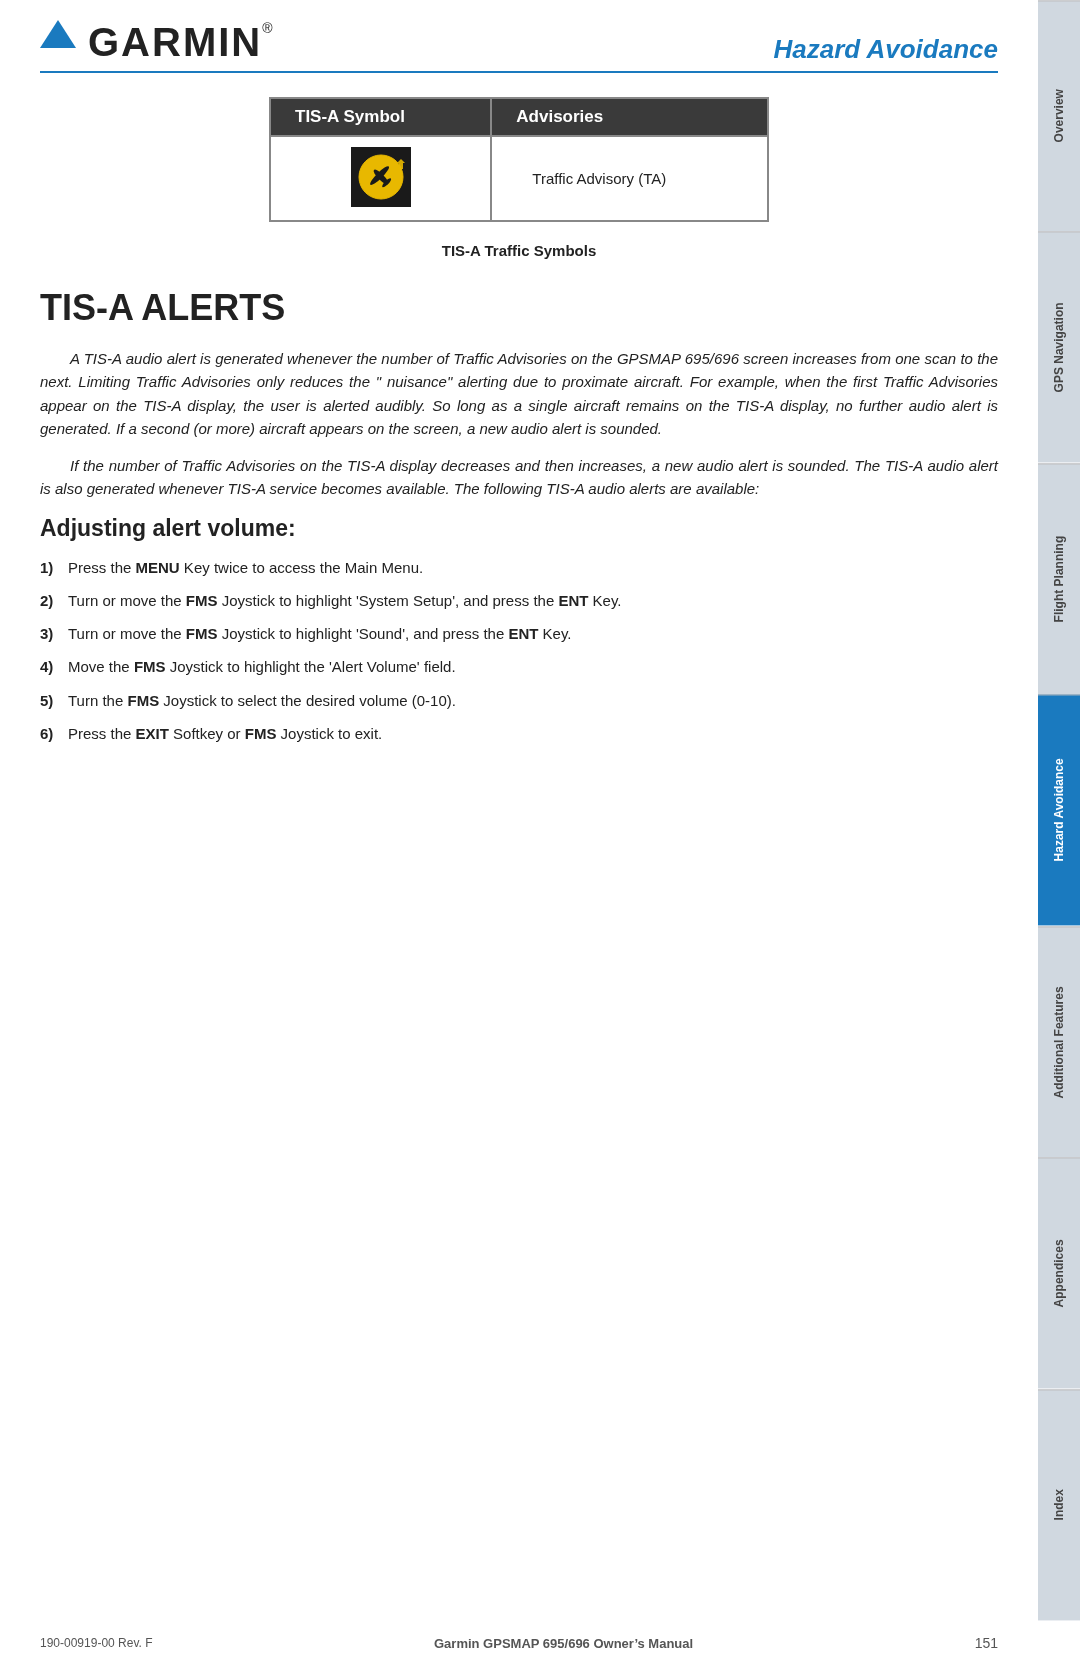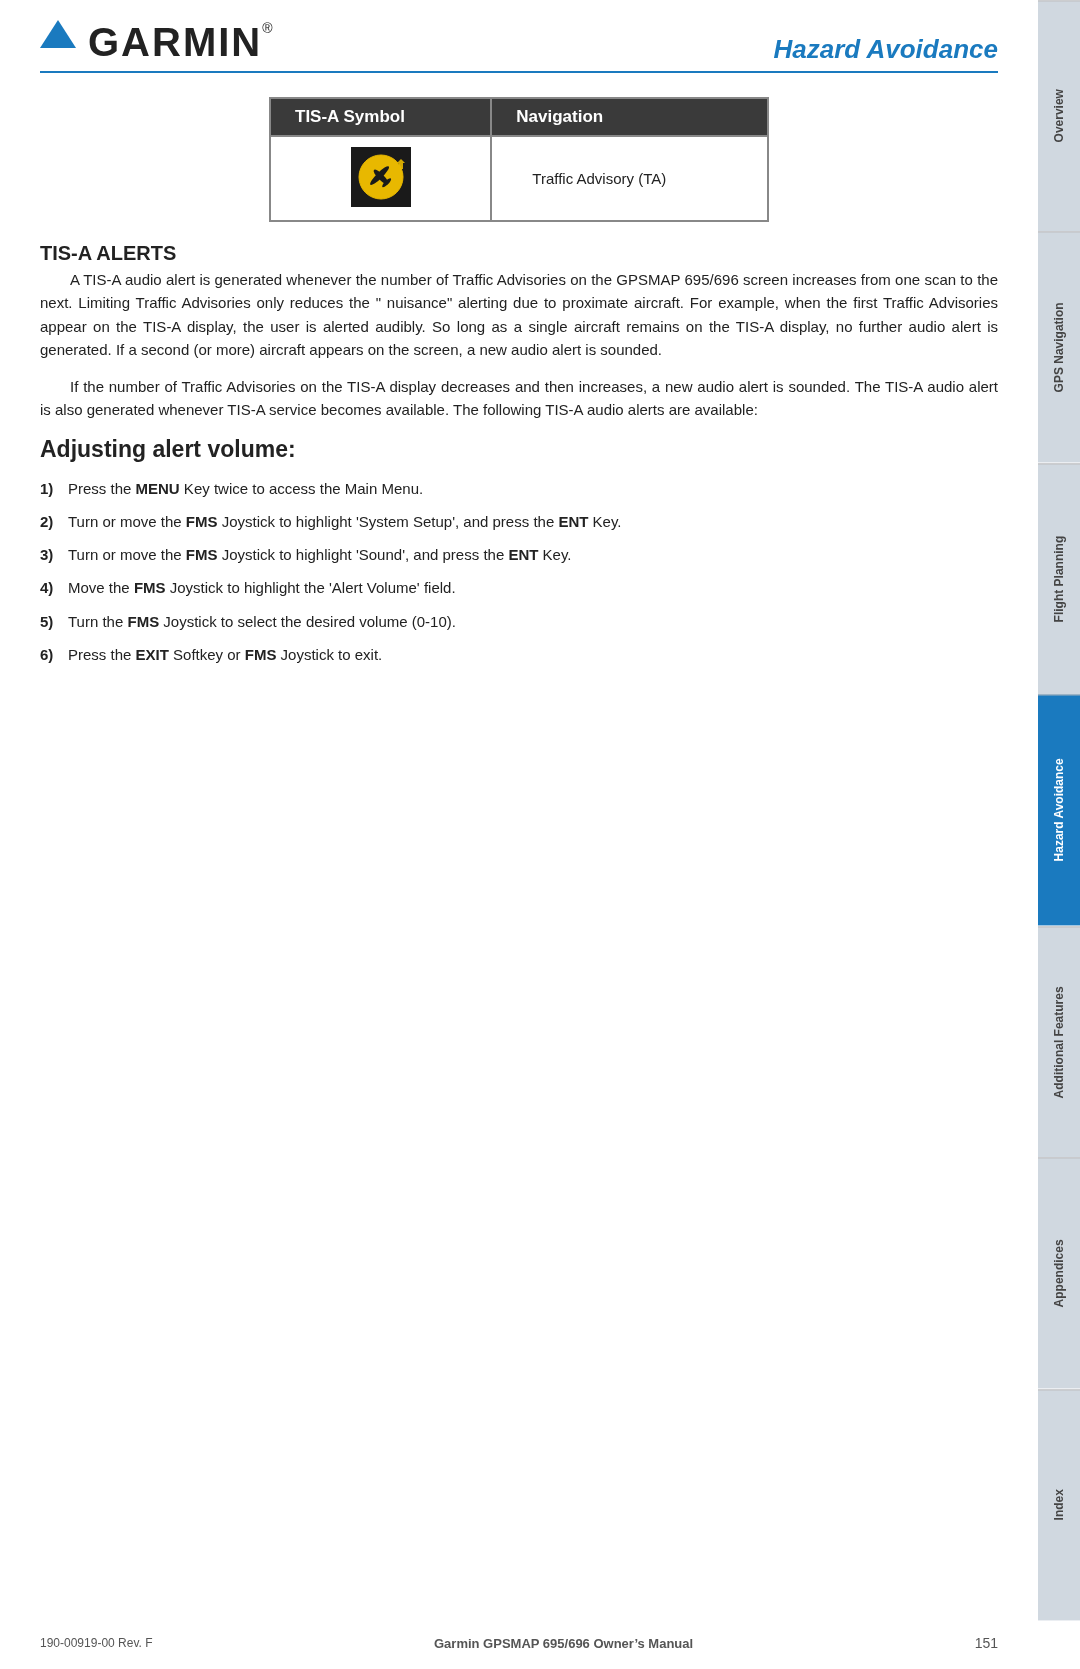--- a/index.html
+++ b/index.html
@@ -133,33 +133,34 @@
 
     .table-caption {
       text-align: center;
       font-weight: bold;
       font-size: 15px;
       margin-bottom: 28px;
     }
 
     
     .section-heading {
-      font-size: 20px;
+      font-size: 36px;
       font-weight: 900;
       color: #222;
-      margin-bottom: 3px;
+      margin-bottom: 18px;
       font-family: Arial Black, Arial, sans-serif;
     }
 
     
     .body-text {
       font-size: 15px;
       line-height: 1.55;
       margin-bottom: 14px;
       text-align: justify;
+      font-style: italic;
     }
 
     .body-text.indent {
       text-indent: 2em;
     }
 
     
     .bullet-list {
       list-style: none;
       margin: 14px 0 14px 20px;
@@ -275,21 +276,21 @@
       <span class="garmin-text">GARMIN</span>
         <span class="garmin-reg">®</span>
     </div>
     <div class="page-title">Hazard Avoidance</div>
   </div>
 
   <table class="symbol-table">
     <thead>
       <tr>
         <th>TIS-A Symbol</th>
-        <th>Navigation</th>
+        <th>Advisories</th>
       </tr>
     </thead>
     <tbody>
       <tr>
         <td>
           
           <svg width="60" height="60" viewBox="0 0 60 60">
             <rect width="60" height="60" fill="#1a1a1a"></rect>
 
             <circle cx="30" cy="30" r="22" fill="#e8b800" stroke="#e8b800" stroke-width="1"></circle>
@@ -304,20 +305,21 @@
             </g>
 
             <polygon points="46,16 50,12 54,16 52,16 52,22 48,22 48,16" fill="#e8b800" opacity="0.9"></polygon>
           </svg>
         </td>
         <td>Traffic Advisory (TA)</td>
       </tr>
     </tbody>
   </table>
 
+  <div class="table-caption">TIS-A Traffic Symbols</div>
 
   <div class="section-heading">TIS-A ALERTS</div>
 
   <p class="body-text indent">A TIS-A audio alert is generated whenever the number of Traffic Advisories on the GPSMAP 695/696 screen increases from one scan to the next.  Limiting Traffic Advisories only reduces the " nuisance" alerting due to proximate aircraft.  For example, when the first Traffic Advisories appear on the TIS-A display, the user is alerted audibly.  So long as a single aircraft remains on the TIS-A display, no further audio alert is generated.  If a second (or more) aircraft appears on the screen, a new audio alert is sounded.</p>
 
   <p class="body-text indent">If the number of Traffic Advisories on the TIS-A display decreases and then increases, a new audio alert is sounded.  The TIS-A audio alert is also generated whenever TIS-A service becomes available.  The following TIS-A audio alerts are available:</p>
 
 
   <div class="sub-heading">Adjusting alert volume:</div>
 

